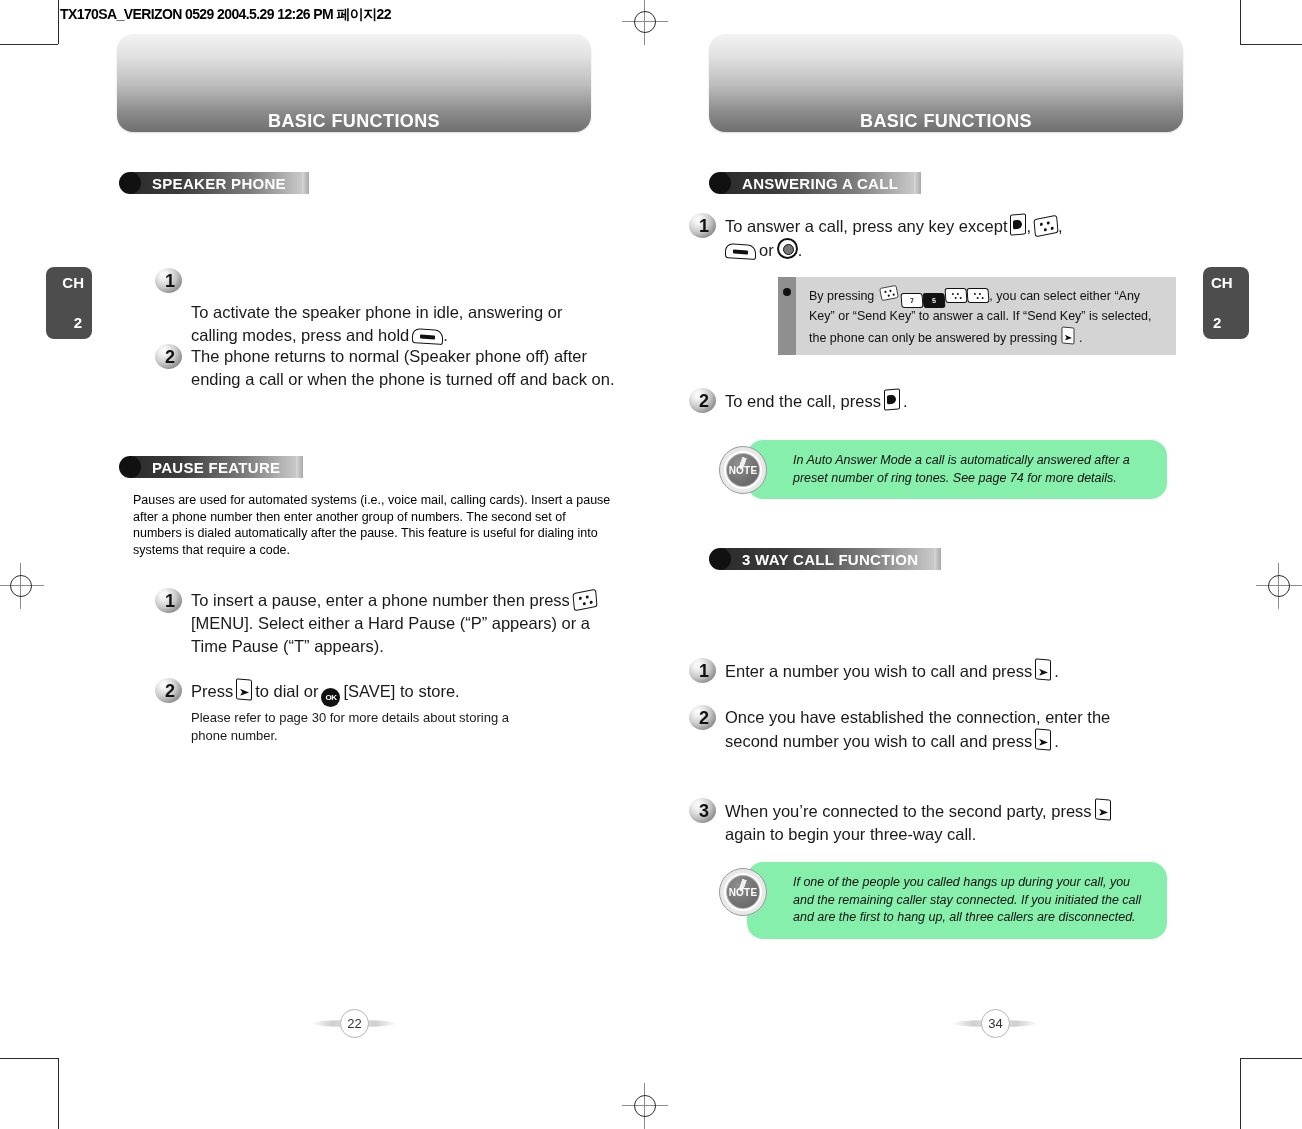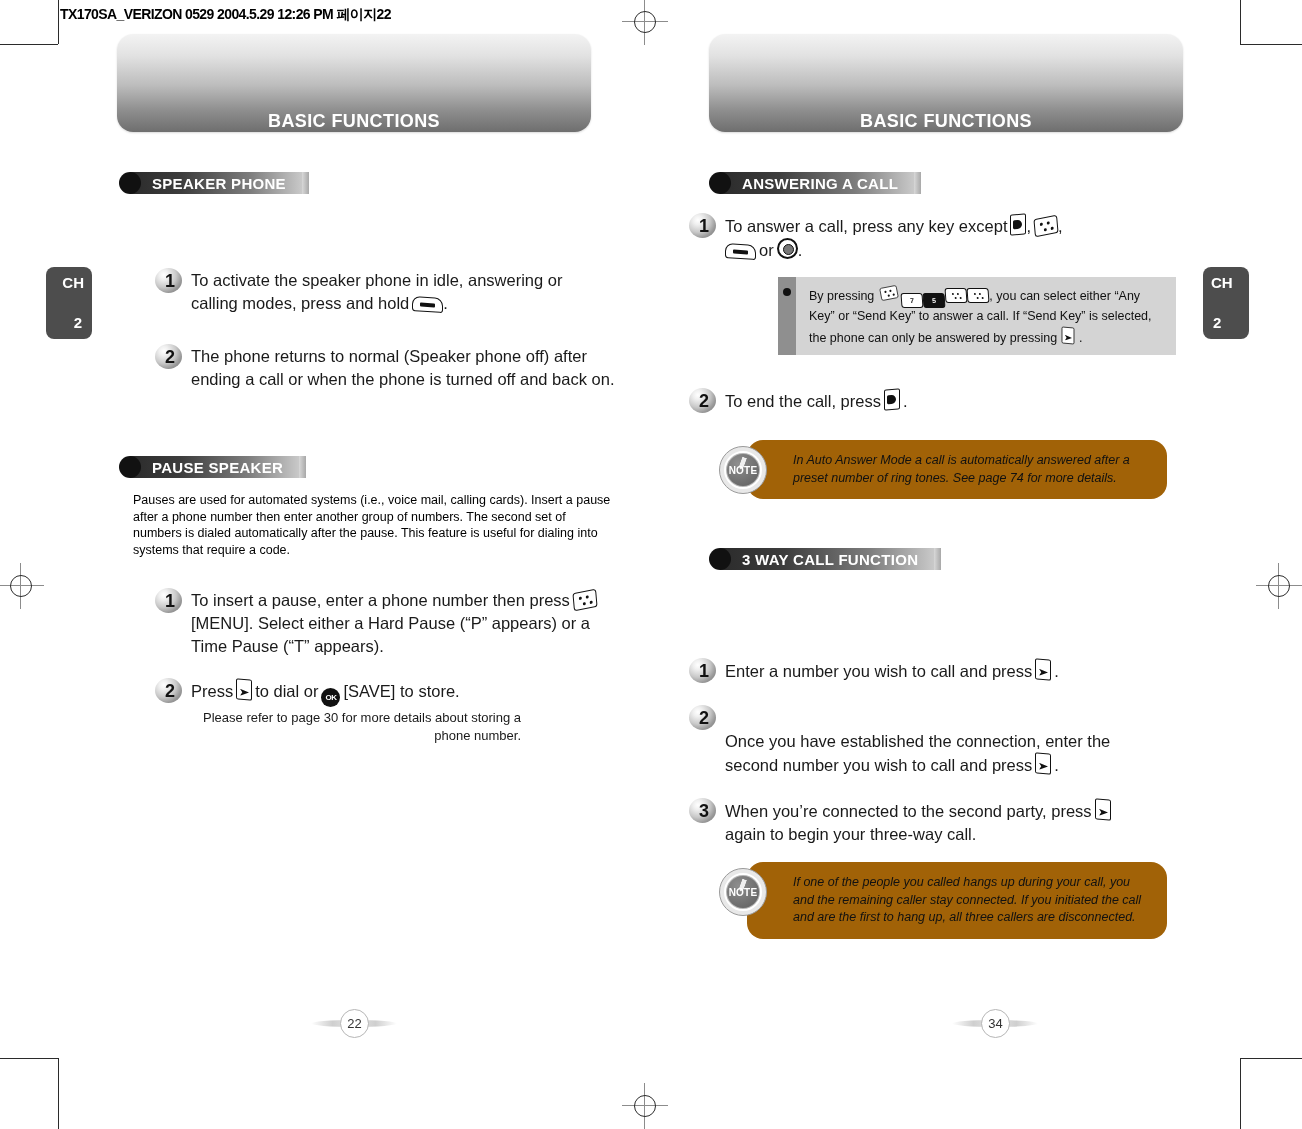--- a/index.html
+++ b/index.html
@@ -185,21 +185,20 @@
     color: #1a1a1a;
     font-family: "Liberation Sans", sans-serif;
   }
   .step-sub {
     position: absolute;
     left: 36px;
     font-size: 13px;
     line-height: 17.5px;
     color: #1a1a1a;
     font-family: "Liberation Sans", sans-serif;
-    text-align: right;
   }
 
   
   .keyicon {
     display: inline-block;
     vertical-align: -3px;
     position: relative;
   }
   .k-end {
     width: 16px; height: 21px;
@@ -342,21 +341,21 @@
     line-height: 17px;
     color: #111;
     font-family: "Liberation Sans", sans-serif;
   }
 
   
   .notebox { position: absolute; }
   .notebox .nbody {
     position: absolute;
     left: 28px; top: 0;
-    background: #a16207;
+    background: #86efac;
     border-radius: 16px;
     padding: 12px 16px 12px 46px;
     font-size: 12.5px;
     line-height: 17.5px;
     font-style: italic;
     color: #111;
     font-family: "Liberation Sans", sans-serif;
   }
   .note-badge {
     position: absolute;
@@ -492,37 +491,37 @@
     </div>
     <div class="sec-cap"></div>
   </div>
 
 
   <div class="step" style="left:155px; top:268px; width:460px;">
     <div class="step-badge">
       <div class="ball"></div>
       <div class="digit">1</div>
     </div>
-    <div class="step-text" style="width:420px;">
+    <div class="step-text" style="width:420px;margin-top:32px;">
       <span>To activate the speaker phone in idle, answering or calling modes, press and hold</span><span class="spacer-inline"></span><span class="keyicon k-quick"></span><span>.</span>
     </div>
   </div>
 
   <div class="step" style="left:155px; top:344px; width:460px;">
     <div class="step-badge">
       <div class="ball"></div>
       <div class="digit">2</div>
     </div>
     <div class="step-text" style="width:425px;">The phone returns to normal (Speaker phone off) after ending a call or when the phone is turned off and back on.</div>
   </div>
 
   <div class="section-head" style="left:119px; top:455px;">
     <div class="sec-dot"></div>
     <div class="sec-bar">
-      <span>PAUSE SPEAKER</span>
+      <span>PAUSE FEATURE</span>
     </div>
     <div class="sec-cap"></div>
   </div>
 
   <div class="para" style="left:133px; top:492px; width:480px;">Pauses are used for automated systems (i.e., voice mail, calling cards). Insert a pause after a phone number then enter another group of numbers. The second set of numbers is dialed automatically after the pause. This feature is useful for dialing into systems that require a code.</div>
 
   <div class="step" style="left:155px; top:588px; width:470px;">
     <div class="step-badge">
       <div class="ball"></div>
       <div class="digit">1</div>
@@ -619,21 +618,21 @@
     <div class="step-text" style="width:440px;">
       <span>Enter a number you wish to call and press</span><span class="spacer-inline"></span><span class="keyicon k-send"></span><span class="spacer-inline"></span><span>.</span>
     </div>
   </div>
 
   <div class="step" style="left:38px; top:705px; width:470px;">
     <div class="step-badge">
       <div class="ball"></div>
       <div class="digit">2</div>
     </div>
-    <div class="step-text" style="width:395px;margin-top:24px;">
+    <div class="step-text" style="width:395px;">
       <span>Once you have established the connection, enter the second number you wish to call and press</span><span class="spacer-inline"></span><span class="keyicon k-send"></span><span class="spacer-inline"></span><span>.</span>
     </div>
   </div>
 
   <div class="step" style="left:38px; top:798px; width:470px;">
     <div class="step-badge">
       <div class="ball"></div>
       <div class="digit">3</div>
     </div>
     <div class="step-text" style="width:415px;">

